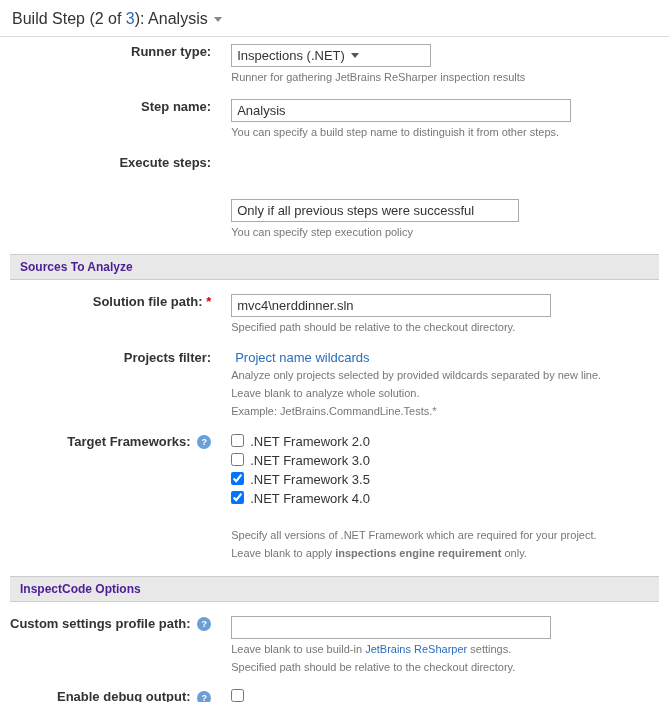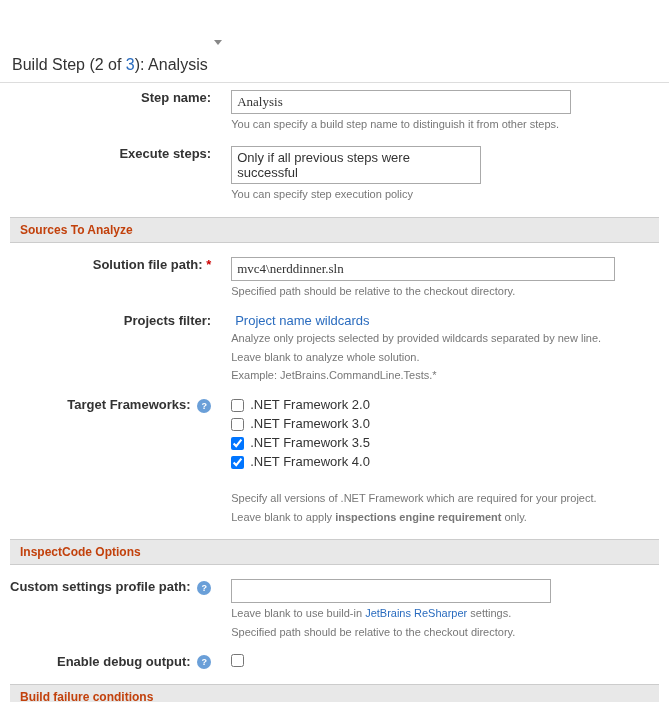--- a/index.html
+++ b/index.html
@@ -16,21 +16,20 @@
       border-bottom: 1px solid #ddd;
       background: #fff;
       display: flex;
       align-items: center;
       gap: 6px;
     }
     .page-header h1 {
       font-size: 16px;
       font-weight: normal;
       color: #333;
-      margin-top: 46px;
     }
     .page-header h1 .link { color: #2a6cbf; text-decoration: none; }
     .dropdown-arrow-small {
       display: inline-block;
       width: 0; height: 0;
       border-left: 4px solid transparent;
       border-right: 4px solid transparent;
       border-top: 5px solid #888;
       cursor: pointer;
     }
@@ -54,21 +53,21 @@
       white-space: nowrap;
     }
 
     .label-cell .required { color: #c00; }
 
     .section-header {
       background: #e8e8e8;
       padding: 5px 10px;
       font-weight: bold;
       font-size: 12px;
-      color: #c2410c;
+      color: #4c1d95;
       border-top: 1px solid #ccc;
       border-bottom: 1px solid #ccc;
     }
 
     .section-row td {
       padding: 0;
     }
 
     .hint {
       font-size: 11px;
@@ -79,21 +78,20 @@
 
     .hint a { color: #2a6cbf; text-decoration: none; }
 
     input[type="text"] {
       border: 1px solid #aaa;
       padding: 3px 5px;
       font-size: 13px;
       color: #333;
       background: #fff;
       outline: none;
-      font-family: Liberation Serif, serif;
     }
 
     .select-box {
       border: 1px solid #aaa;
       background: #fff;
       padding: 3px 5px;
       font-size: 13px;
       color: #333;
       display: inline-flex;
       align-items: center;
@@ -104,35 +102,35 @@
 
     .select-box .sel-arrow {
       display: inline-block;
       width: 0; height: 0;
       border-left: 4px solid transparent;
       border-right: 4px solid transparent;
       border-top: 5px solid #555;
     }
 
     .step-name-input { width: 340px; }
-    .solution-input { width: 384px; }
+    .solution-input { width: 320px; }
     .profile-input { width: 320px; }
 
     .project-filter-link {
       display: inline-flex;
       align-items: center;
       gap: 4px;
       color: #2a6cbf;
       text-decoration: none;
       font-size: 13px;
     }
 
     .checkbox-row {
       display: flex;
-      align-items: flex-end;
+      align-items: flex-start;
       gap: 6px;
       margin-bottom: 4px;
     }
     .checkbox-row input[type="checkbox"] {
       width: 13px;
       height: 13px;
       cursor: pointer;
     }
     .checkbox-label { font-size: 13px; color: #333; }
 
@@ -155,37 +153,48 @@
       border: 1px solid #aaa;
       background: #fff;
       padding: 3px 5px;
       font-size: 13px;
       color: #333;
       display: inline-flex;
       align-items: center;
       gap: 6px;
       cursor: pointer;
       user-select: none;
-      width: 250px;
+      width: 288px;
       justify-content: space-between;
+      margin-top: 44px;
     }
   </style>
 </head>
 <body>
 
 <div class="page-header">
   <h1>
     <span>Build Step (</span><span style="color:#333">2</span><span> of </span><a class="link" href="#">3</a><span>): Analysis</span>
   </h1>
   <span class="dropdown-arrow-small"></span>
 </div>
 
 <table class="form-table">
   <tbody>
 
+    <tr>
+      <td class="label-cell">Runner type:</td>
+      <td>
+        <div class="select-box" style="width:200px;">
+          <span>Inspections (.NET)</span>
+          <span class="sel-arrow"></span>
+        </div>
+        <div class="hint">Runner for gathering JetBrains ReSharper inspection results</div>
+      </td>
+    </tr>
 
     <tr>
       <td class="label-cell">Step name:</td>
       <td>
         <input type="text" class="step-name-input" value="Analysis" style="">
         <div class="hint">You can specify a build step name to distinguish it from other steps.</div>
       </td>
     </tr>
 
     <tr>

